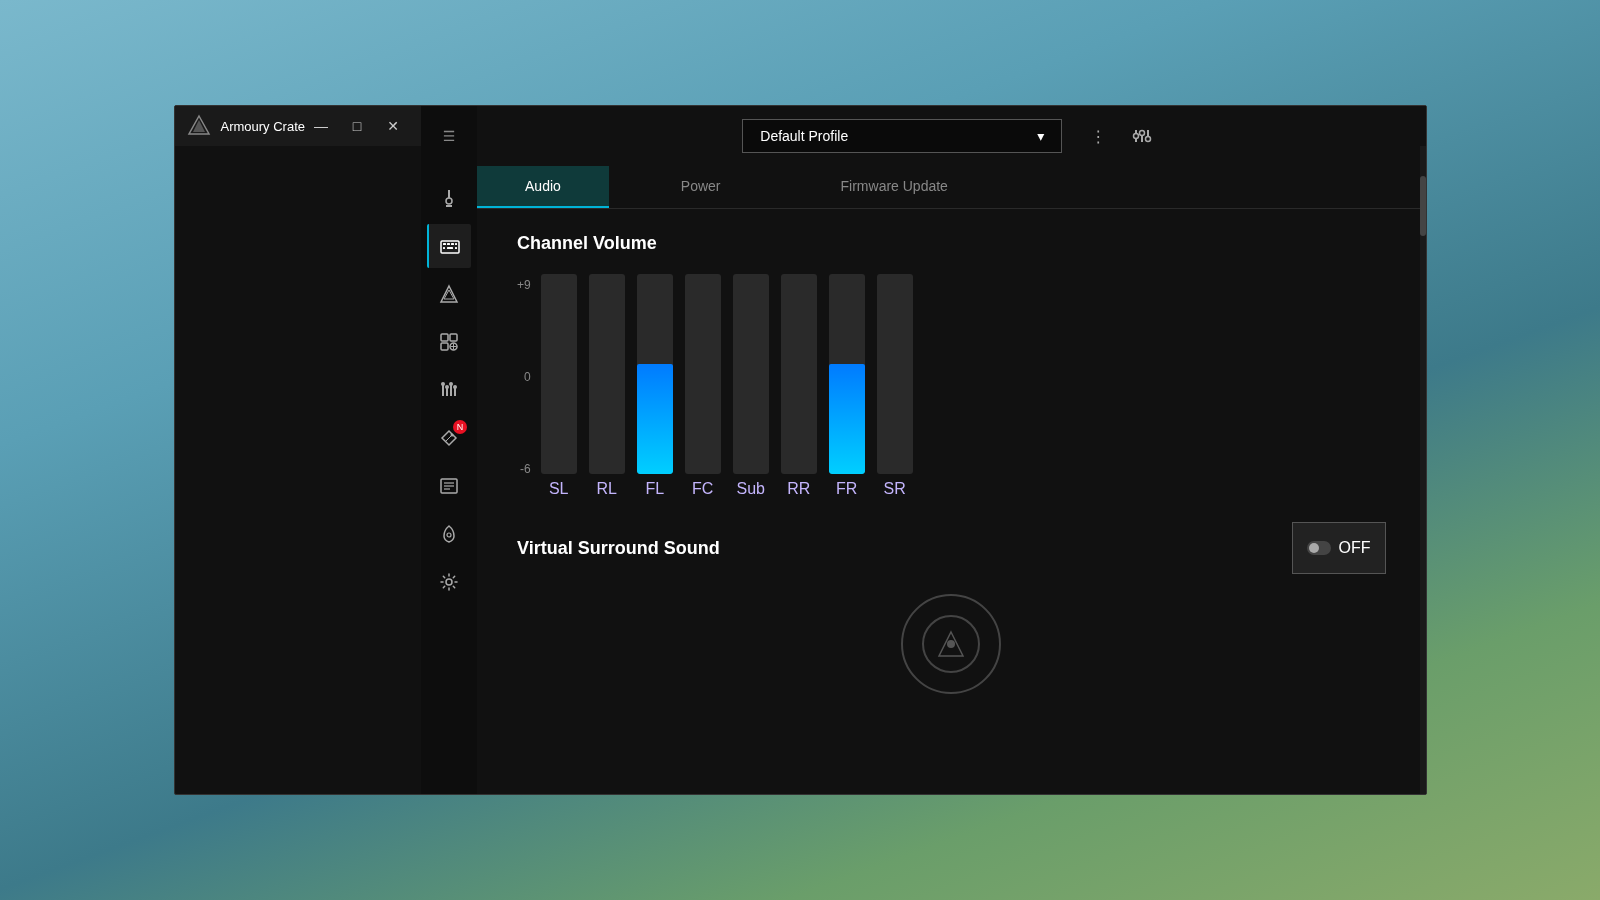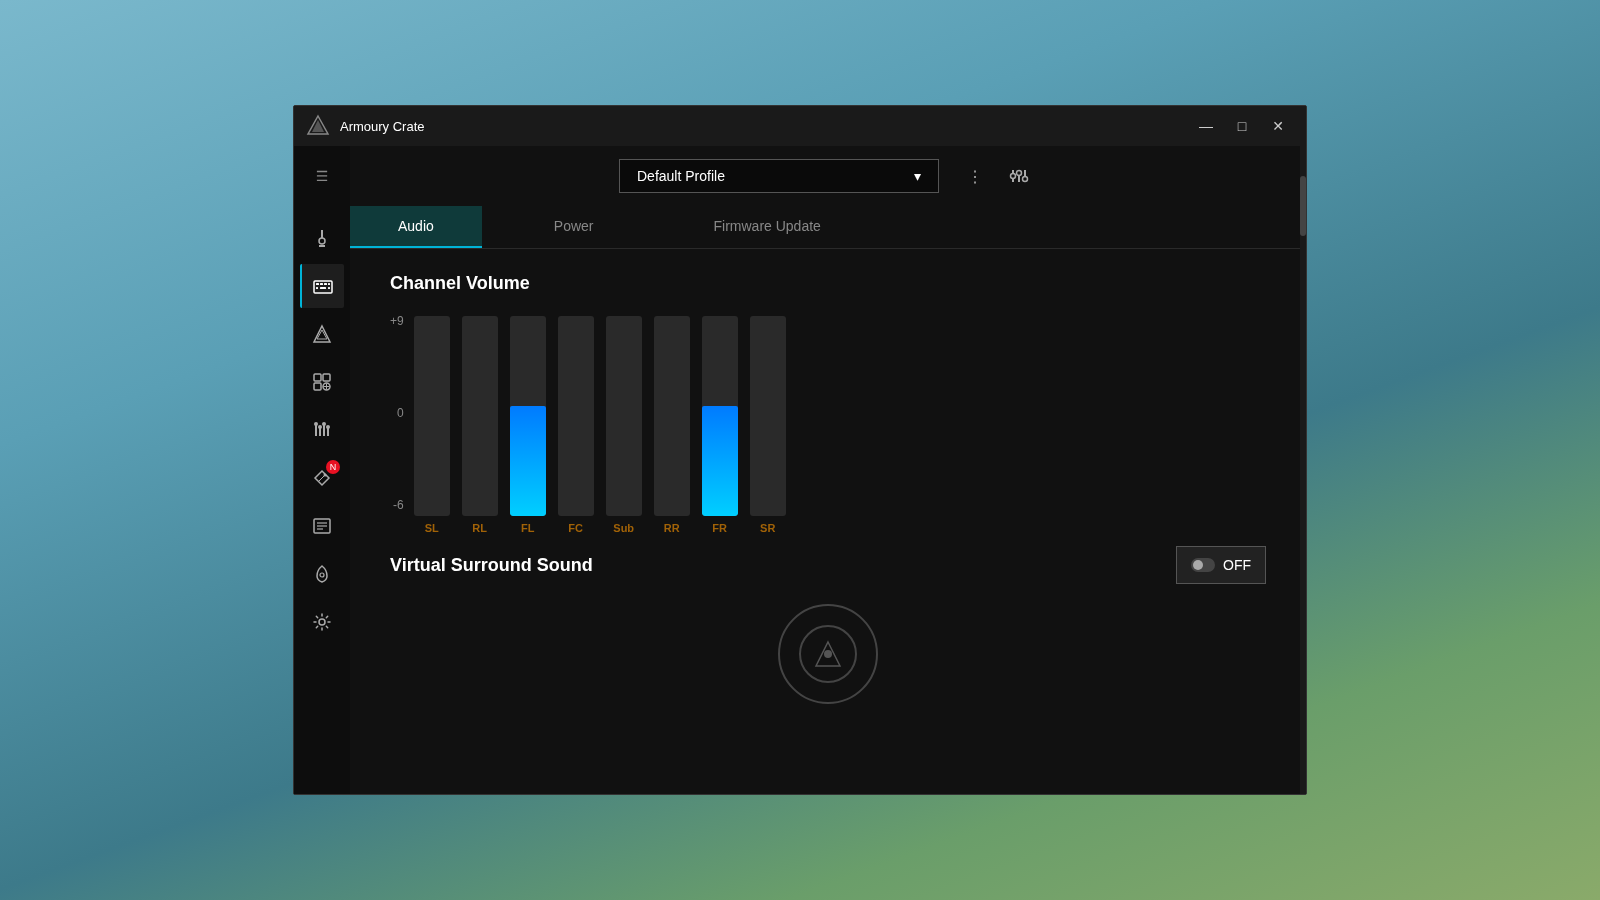--- a/index.html
+++ b/index.html
@@ -14,26 +14,26 @@
       overflow: hidden;
     }
     .desktop-bg {
       position: absolute;
       inset: 0;
       background: linear-gradient(160deg, #7ab8cc 0%, #5a9fb5 30%, #3d7a8a 60%, #6a9e6a 80%, #8aaa6a 100%);
     }
     .window {
       position: relative;
       z-index: 10;
-      width: 1014px;
+      width: 1253px;
       height: 690px;
       background: #111111;
       border: 1px solid #333;
       display: flex;
-      flex-direction: column;
+      flex-direction: row;
       border-radius: 2px;
     }
     .title-bar {
       display: flex;
       align-items: center;
       background: #1a1a1a;
       height: 40px;
       padding: 0 12px;
       flex-shrink: 0;
     }
@@ -213,43 +213,42 @@
       display: flex;
       align-items: flex-end;
     }
     .bar-fill {
       width: 100%;
       background: linear-gradient(to top, #00cfff, #007bff);
       border-radius: 2px;
       transition: height 0.2s;
     }
     .bar-label {
-      color: #a16207;
-      font-size: 11px;
-      font-weight: bold;
+      color: #c4b5fd;
+      font-size: 16px;
     }
     .virtual-surround {
       display: flex;
       align-items: center;
       justify-content: space-between;
-      margin-top: 12px;
+      margin-top: 24px;
     }
     .virtual-surround-title {
       color: #fff;
       font-size: 18px;
       font-weight: 600;
     }
     .toggle-btn {
       display: flex;
       align-items: center;
       border: 1px solid #555;
       background: #222;
       color: #fff;
-      padding: 10px 14px;
-      font-size: 14px;
+      padding: 16px 14px;
+      font-size: 16px;
       cursor: pointer;
       gap: 8px;
     }
     .toggle-indicator {
       width: 24px;
       height: 14px;
       background: #444;
       border-radius: 7px;
       position: relative;
     }

